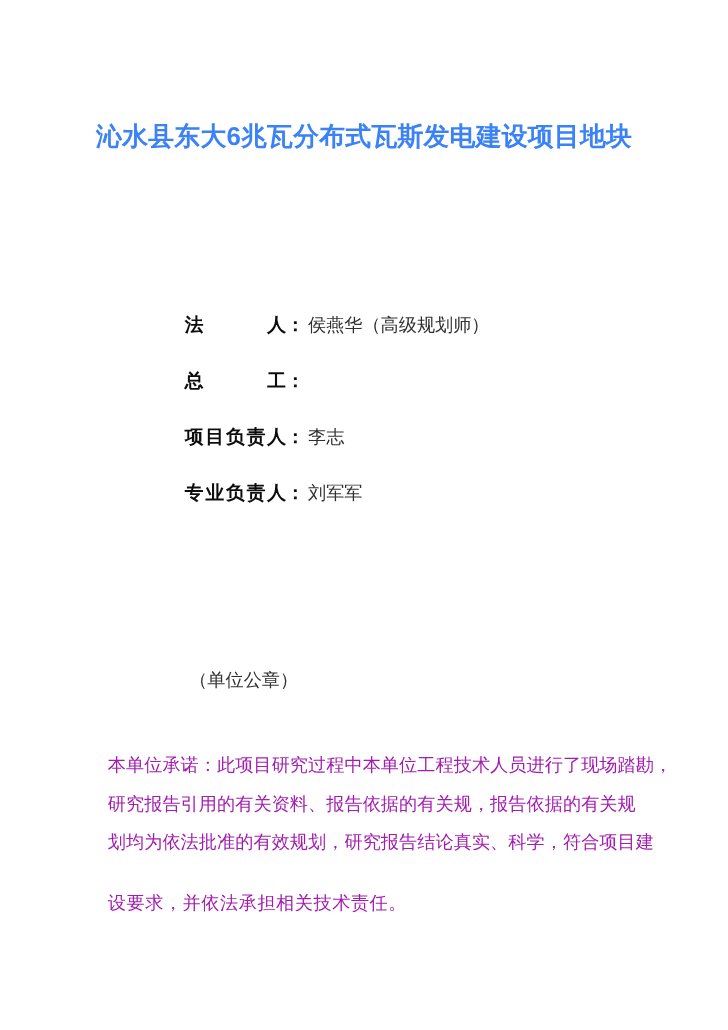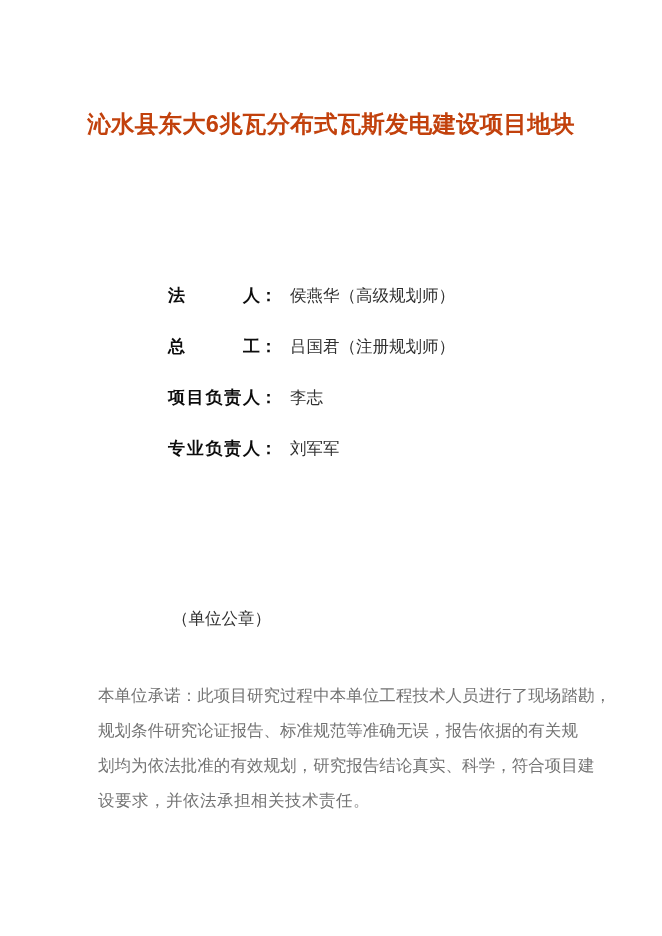--- a/index.html
+++ b/index.html
@@ -29,21 +29,21 @@
     position: absolute;
     left: 0;
     top: 104px;
     width: 662px;
     text-align: center;
     font-family: "Liberation Sans", "DejaVu Sans", sans-serif;
     font-weight: bold;
     font-size: 23.5px;
     line-height: 41px;
     letter-spacing: 0.2px;
-    color: #c2410c;
+    color: #3b82f6;
   }
   .doc-title .tline {
     display: block;
     white-space: nowrap;
   }
 
   
   .credentials {
     position: absolute;
     left: 168px;
@@ -78,21 +78,21 @@
     font-weight: bold;
     font-size: 17px;
     color: #0d0d0d;
     margin-right: 1px;
   }
   .cred-value {
     font-family: "Liberation Serif", "DejaVu Serif", serif;
     font-weight: normal;
     font-size: 16.5px;
     color: #303030;
-    margin-left: 12px;
+    margin-left: 2px;
   }
 
   
   .stamps {
     position: absolute;
     left: 0;
     top: 608px;
     width: 662px;
     height: 30px;
     font-family: "Liberation Serif", "DejaVu Serif", serif;
@@ -109,31 +109,32 @@
   .stamp-qualification { left: 370px; }
 
   
   .commitment {
     position: absolute;
     left: 98px;
     top: 678px;
     width: 472px;
     font-family: "Liberation Serif", "DejaVu Serif", serif;
     font-size: 16.5px;
-    color: #737373;
+    color: #a21caf;
   }
   .commitment .cline {
     display: block;
     height: 35px;
     line-height: 35px;
     white-space: nowrap;
     letter-spacing: 0.05px;
   }
   .commitment .cline.last {
     letter-spacing: 0.5px;
+    margin-top: 20px;
   }
 </style>
 </head>
 <body>
 
 <div id="page">
 
   <div class="doc-title">
     <span class="tline">沁水县东大6兆瓦分布式瓦斯发电建设项目地块</span>
   </div>
@@ -148,21 +149,20 @@
       <span class="cred-colon">：</span>
       <span class="cred-value">侯燕华（高级规划师）</span>
     </div>
 
     <div class="cred-row">
       <span class="cred-label spread">
         <span class="lch">总</span>
         <span class="lch">工</span>
       </span>
       <span class="cred-colon">：</span>
-      <span class="cred-value">吕国君（注册规划师）</span>
     </div>
 
     <div class="cred-row">
       <span class="cred-label">
         <span class="lch">项</span>
         <span class="lch">目</span>
         <span class="lch">负</span>
         <span class="lch">责</span>
         <span class="lch">人</span>
       </span>
@@ -183,18 +183,18 @@
     </div>
 
   </div>
 
   <div class="stamps">
     <span class="stamp stamp-company">（单位公章）</span>
   </div>
 
   <div class="commitment">
     <span class="cline">本单位承诺：此项目研究过程中本单位工程技术人员进行了现场踏勘，</span>
-    <span class="cline">规划条件研究论证报告、标准规范等准确无误，报告依据的有关规</span>
+    <span class="cline">研究报告引用的有关资料、报告依据的有关规，报告依据的有关规</span>
     <span class="cline">划均为依法批准的有效规划，研究报告结论真实、科学，符合项目建</span>
     <span class="cline last">设要求，并依法承担相关技术责任。</span>
   </div>
 
 </div>
 
 </body></html>

